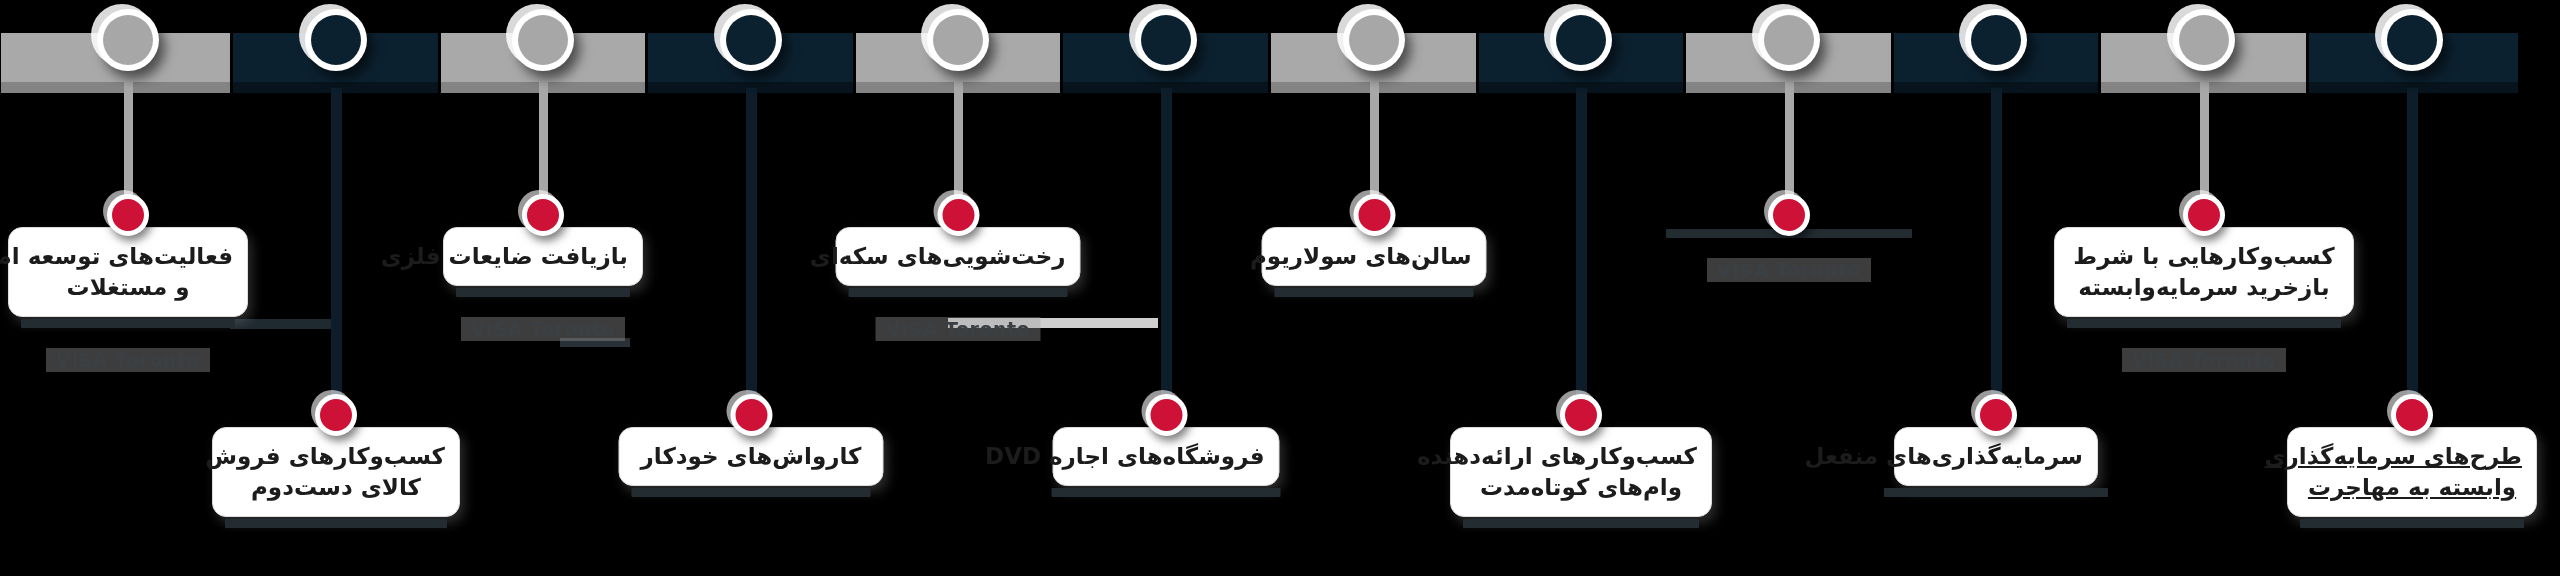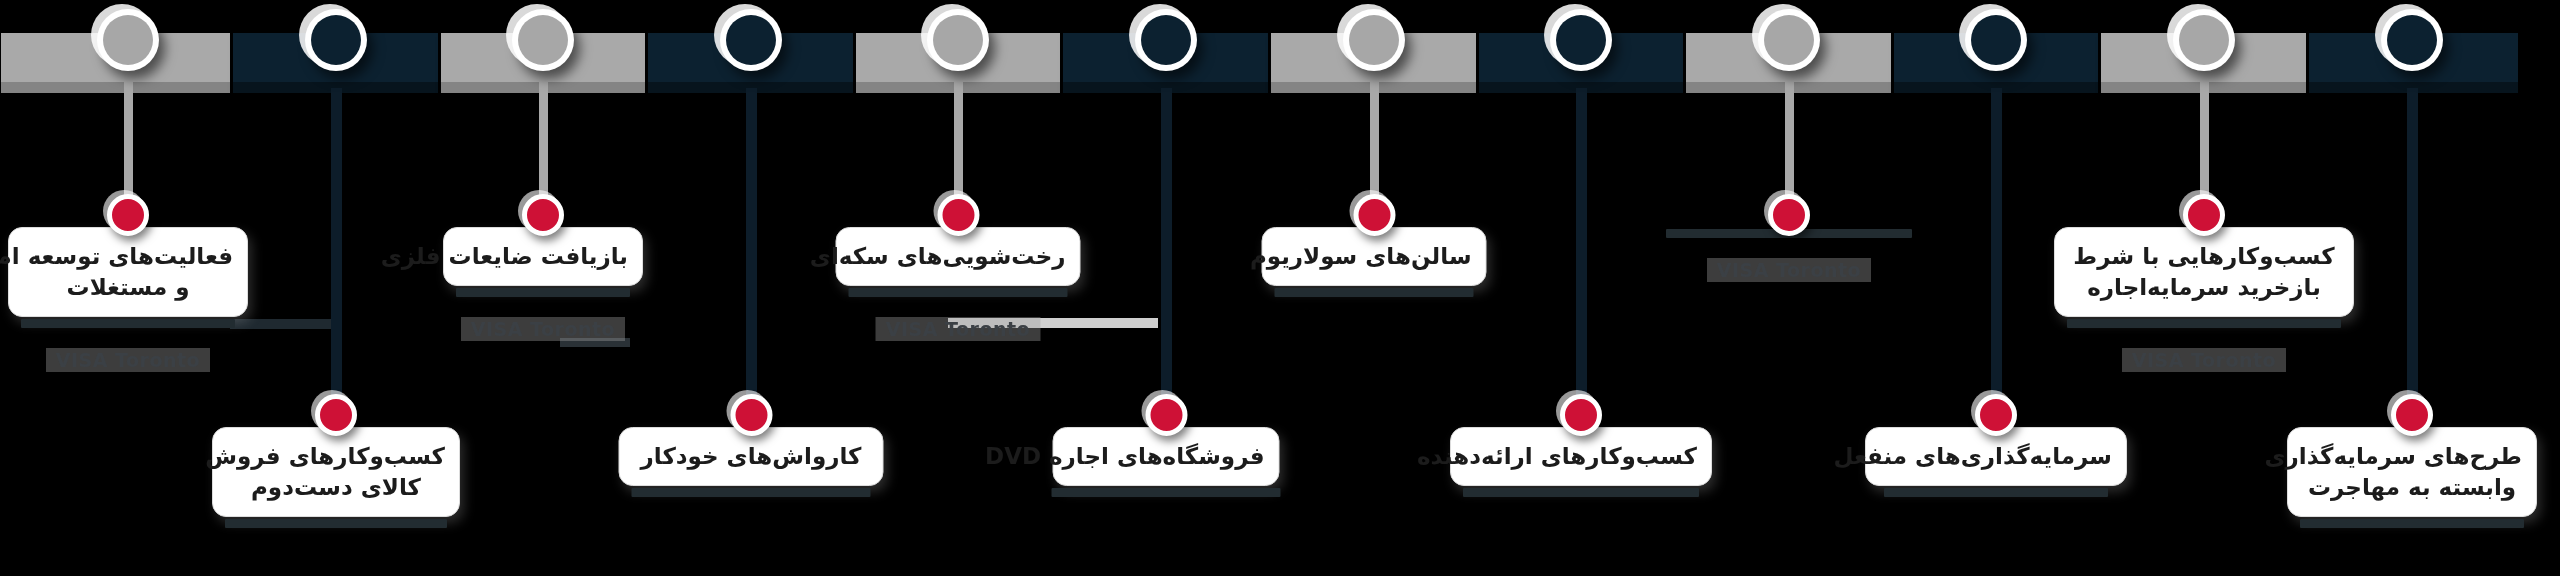--- a/index.html
+++ b/index.html
@@ -159,20 +159,21 @@
 
   <div>
     <div class="circle navy" style="left: 1550px;">
       <div class="inner"></div>
     </div>
     <div class="stem navy" style="left: 1575.5px; top: 88px; height: 310px;"></div>
     <div class="group" style="left: 1581px; top: 394px;">
       <div class="dot"></div>
       <div class="card" style="width: 262px;">
             <div>کسب‌وکارهای ارائه‌دهنده</div>
+            <div>وام‌های کوتاه‌مدت</div>
           </div>
       <div class="strip" style="width: 236px;"></div>
     </div>
   </div>
 
   <div>
     <div class="circle gray" style="left: 1758px;">
       <div class="inner"></div>
     </div>
     <div class="stem gray" style="left: 1784.5px; top: 74px; height: 124px;"></div>
@@ -183,51 +184,51 @@
         </div>
   </div>
 
   <div>
     <div class="circle navy" style="left: 1965px;">
       <div class="inner"></div>
     </div>
     <div class="stem navy" style="left: 1990.5px; top: 88px; height: 310px;"></div>
     <div class="group" style="left: 1996px; top: 394px;">
       <div class="dot"></div>
-      <div class="card" style="width: 262px;">
+      <div class="card" style="width: 204px;">
             <div>سرمایه‌گذاری‌های منفعل</div>
           </div>
       <div class="strip" style="width: 224px;"></div>
     </div>
   </div>
 
   <div>
     <div class="circle gray" style="left: 2173px;">
       <div class="inner"></div>
     </div>
     <div class="stem gray" style="left: 2199.5px; top: 74px; height: 124px;"></div>
     <div class="group" style="left: 2204px; top: 194px;">
       <div class="dot"></div>
       <div class="card" style="width: 300px;">
             <div>کسب‌وکارهایی با شرط</div>
-            <div>بازخرید سرمایه‌اجاره</div>
+            <div>بازخرید سرمایه‌وابسته</div>
           </div>
       <div class="strip" style="width: 274px;"></div>
     <div class="wm">VISA Toronto</div>
         </div>
   </div>
 
   <div>
     <div class="circle navy" style="left: 2381px;">
       <div class="inner"></div>
     </div>
     <div class="stem navy" style="left: 2406.5px; top: 88px; height: 310px;"></div>
     <div class="group" style="left: 2412px; top: 394px;">
       <div class="dot"></div>
-      <div class="card" style="width: 250px;">
+      <div class="card" style="width: 250px; text-decoration: underline;">
             <div>طرح‌های سرمایه‌گذاری</div>
             <div>وابسته به مهاجرت</div>
           </div>
       <div class="strip" style="width: 224px;"></div>
     </div>
   </div>
 </div>
 
   <div class="artifact" style="left:230px;top:319px;width:112px;height:10px;background:#1f2930;"></div>
   <div class="artifact" style="left:560px;top:338px;width:70px;height:9px;background:#2a3136;"></div>

